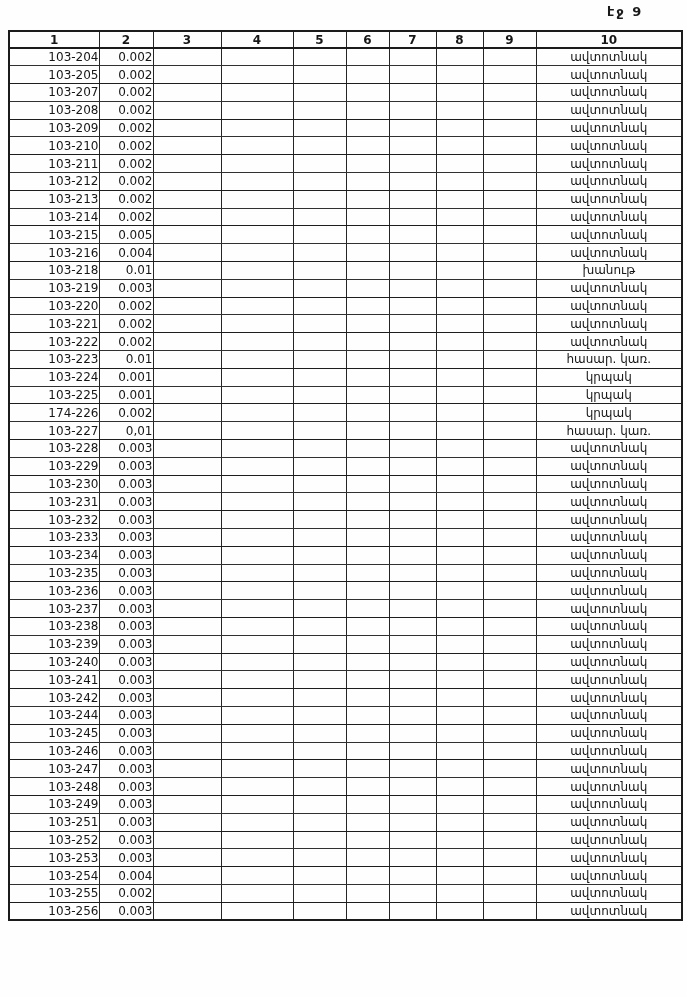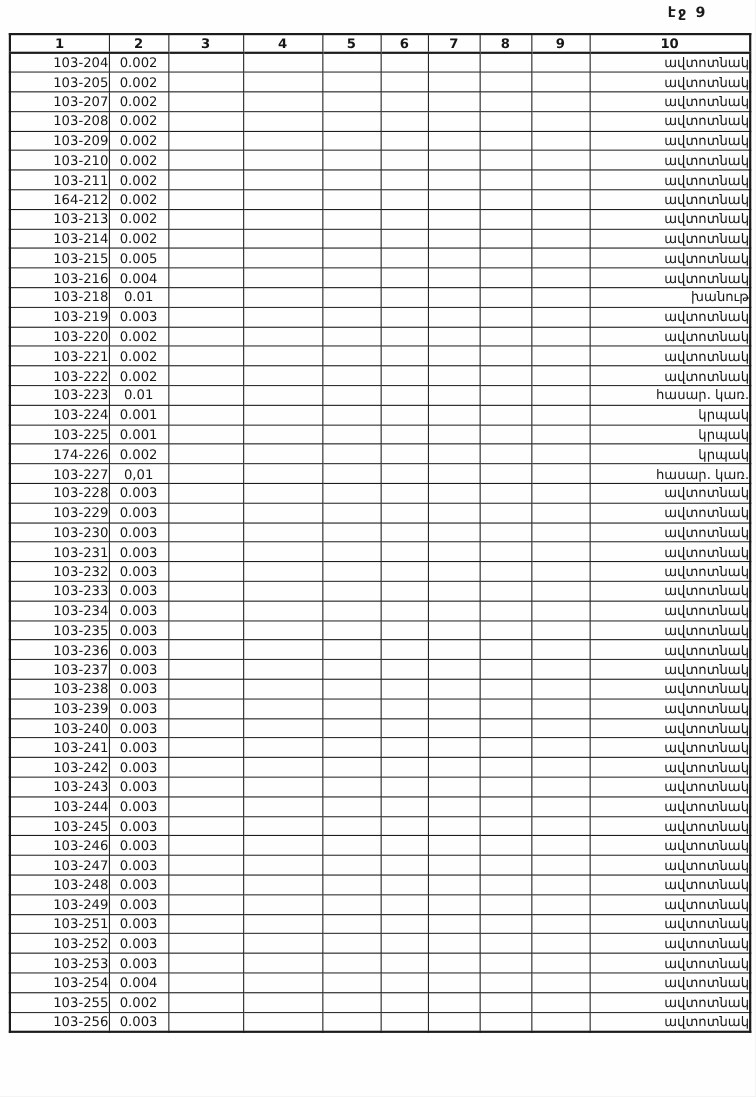--- a/index.html
+++ b/index.html
@@ -64,24 +64,24 @@
   col.w7  { width: 47px; }
   col.w8  { width: 47px; }
   col.w9  { width: 53px; }
   col.w10 { width: 146px; }
 
   td.c1 {
     text-align: right;
     padding-left: 4px;
   }
   td.c2 {
+    text-align: right;
+  }
+  td.c10 {
     text-align: center;
-  }
-  td.c10 {
-    text-align: right;
     padding-left: 4px;
     font-size: 11.5px;
     margin-top: 22px;
   }
   
   tbody tr:nth-child(odd) td {
     border-bottom-color: #303030;
   }
   tbody tr:nth-child(even) td {
     border-bottom-color: #1d1d1d;
@@ -200,21 +200,21 @@
           <td class="c3"></td>
           <td class="c4"></td>
           <td class="c5"></td>
           <td class="c6"></td>
           <td class="c7"></td>
           <td class="c8"></td>
           <td class="c9"></td>
           <td class="c10">ավտոտնակ</td>
         </tr>
         <tr>
-          <td class="c1">164-212</td>
+          <td class="c1">103-212</td>
           <td class="c2">0.002</td>
           <td class="c3"></td>
           <td class="c4"></td>
           <td class="c5"></td>
           <td class="c6"></td>
           <td class="c7"></td>
           <td class="c8"></td>
           <td class="c9"></td>
           <td class="c10">ավտոտնակ</td>
         </tr>
@@ -549,32 +549,20 @@
           <td class="c4"></td>
           <td class="c5"></td>
           <td class="c6"></td>
           <td class="c7"></td>
           <td class="c8"></td>
           <td class="c9"></td>
           <td class="c10">ավտոտնակ</td>
         </tr>
         <tr>
           <td class="c1">103-242</td>
-          <td class="c2">0.003</td>
-          <td class="c3"></td>
-          <td class="c4"></td>
-          <td class="c5"></td>
-          <td class="c6"></td>
-          <td class="c7"></td>
-          <td class="c8"></td>
-          <td class="c9"></td>
-          <td class="c10">ավտոտնակ</td>
-        </tr>
-        <tr>
-          <td class="c1">103-243</td>
           <td class="c2">0.003</td>
           <td class="c3"></td>
           <td class="c4"></td>
           <td class="c5"></td>
           <td class="c6"></td>
           <td class="c7"></td>
           <td class="c8"></td>
           <td class="c9"></td>
           <td class="c10">ավտոտնակ</td>
         </tr>

